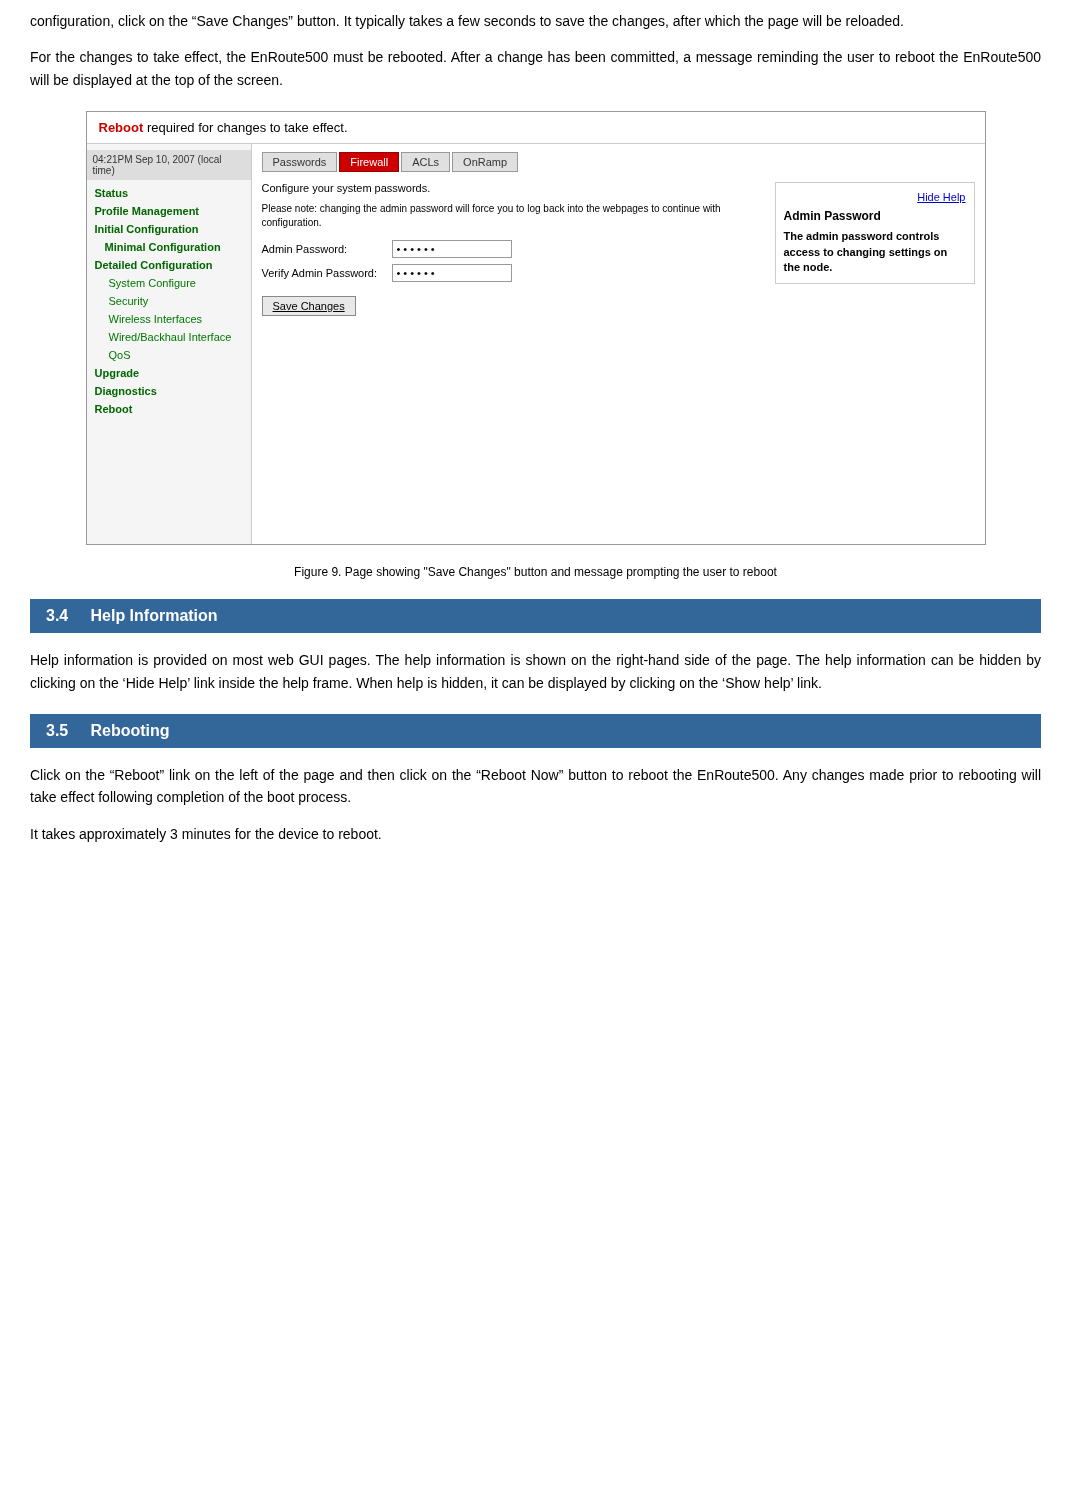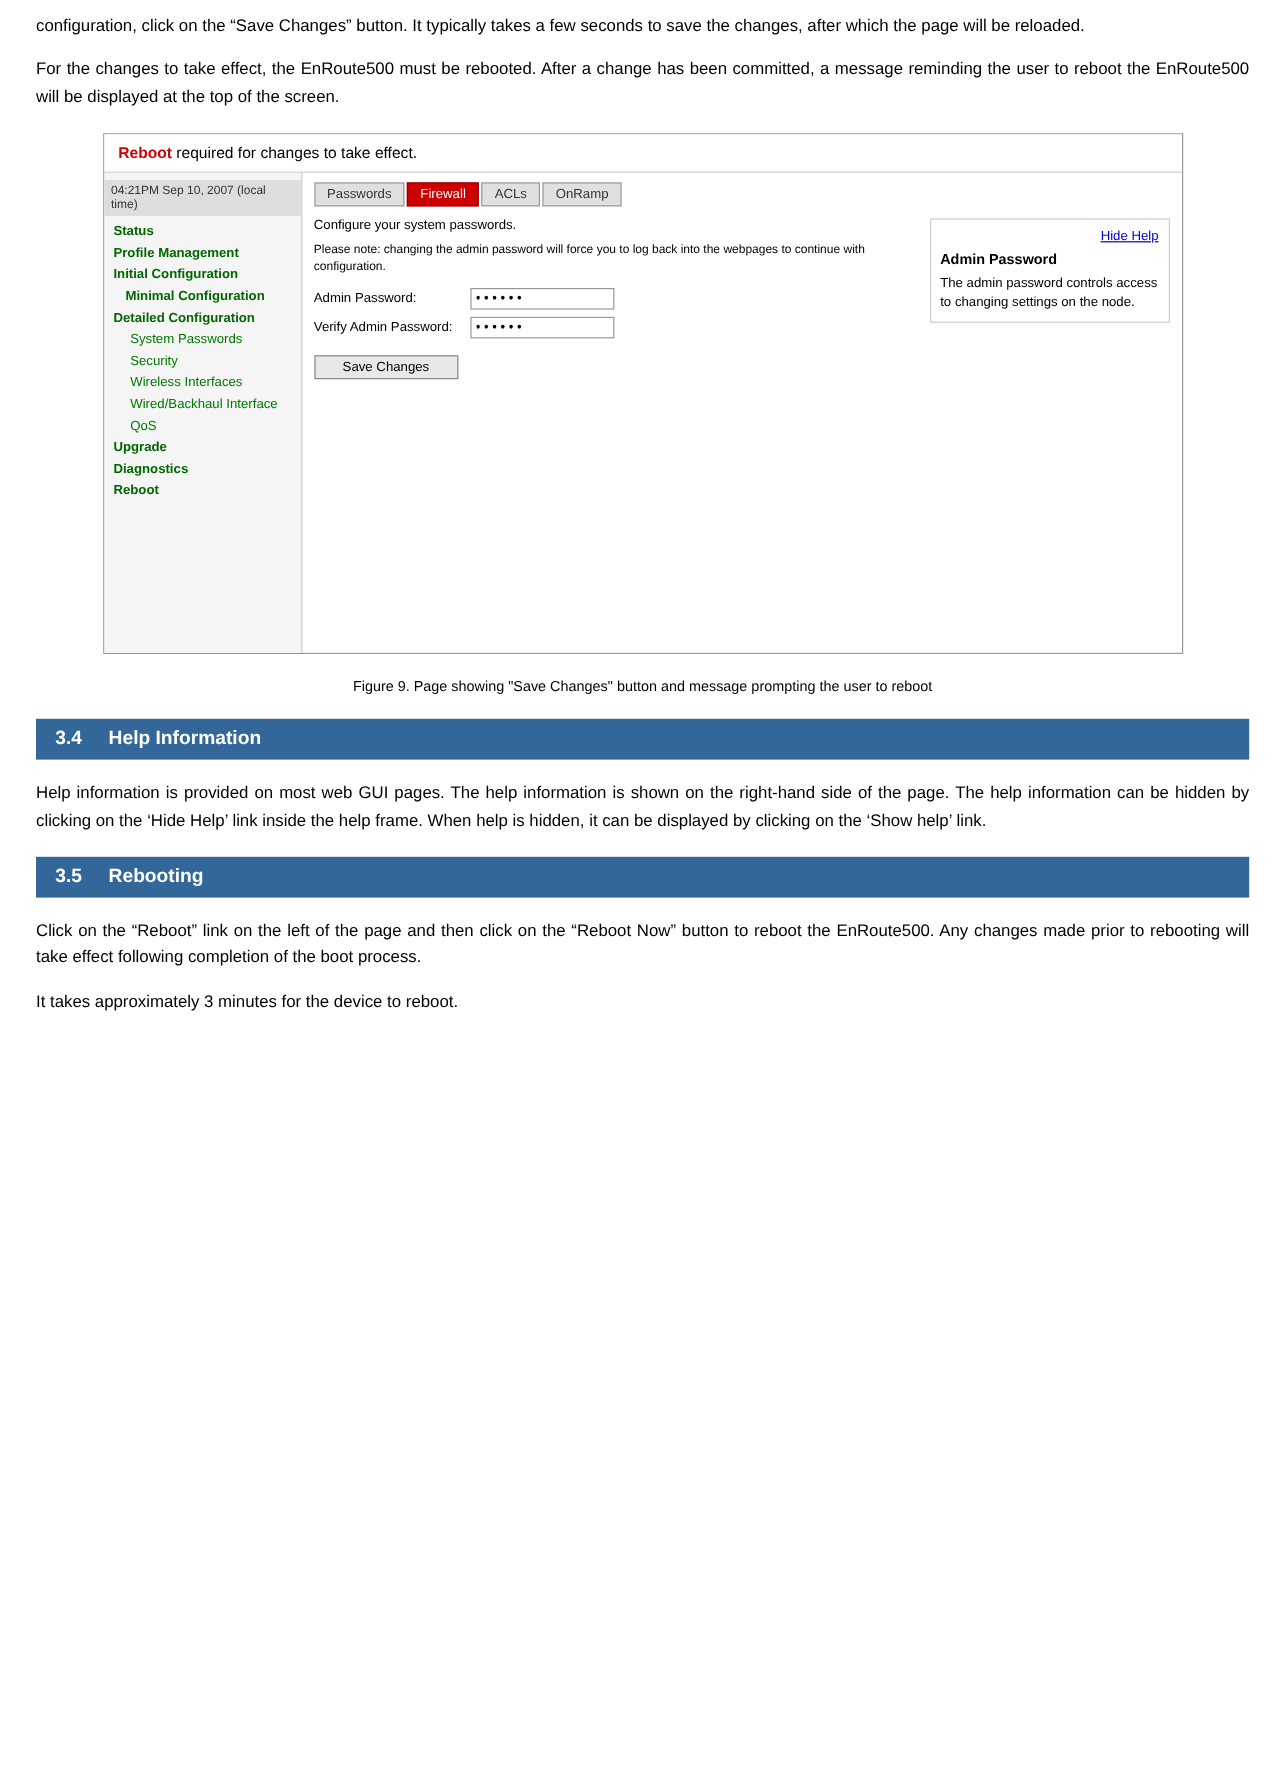--- a/index.html
+++ b/index.html
@@ -146,24 +146,25 @@
       border: 1px solid #999;
       background: #fff;
       padding: 2px 4px;
       font-size: 11px;
       width: 120px;
       letter-spacing: 3px;
     }
     .save-btn {
       border: 1px solid #888;
       background: #e8e8e8;
-      padding: 3px 23px;
+      padding: 3px 10px;
       font-size: 11px;
       cursor: pointer;
       margin-top: 8px;
+      text-decoration: underline;
     }
 
     
     .help-panel {
       width: 200px;
       border: 1px solid #ccc;
       padding: 8px;
       font-size: 11px;
       background: #fff;
       height: fit-content;
@@ -178,20 +179,21 @@
       cursor: pointer;
     }
     .help-title {
       font-weight: bold;
       margin-bottom: 6px;
       font-size: 12px;
     }
     .help-text {
       font-size: 11px;
       line-height: 1.4;
+      font-weight: bold;
     }
 
     
     .logo-area {
       border-bottom: 1px solid #ccc;
       padding: 8px 10px;
       display: flex;
       align-items: center;
       gap: 10px;
       background: #fff;
@@ -253,21 +255,21 @@
 
     <div class="inner-layout">
 
       <div class="sidebar">
         <div class="sidebar-time">04:21PM Sep 10, 2007 (local time)</div>
         <div class="sidebar-item link">Status</div>
         <div class="sidebar-item link">Profile Management</div>
         <div class="sidebar-item link">Initial Configuration</div>
         <div class="sidebar-item sublink">Minimal Configuration</div>
         <div class="sidebar-item link">Detailed Configuration</div>
-        <div class="sidebar-item sublink2">System Passwords</div>
+        <div class="sidebar-item sublink2">System Configure</div>
         <div class="sidebar-item sublink2">Security</div>
         <div class="sidebar-item sublink2">Wireless Interfaces</div>
         <div class="sidebar-item sublink2">Wired/Backhaul Interface</div>
         <div class="sidebar-item sublink2">QoS</div>
         <div class="sidebar-item link">Upgrade</div>
         <div class="sidebar-item link">Diagnostics</div>
         <div class="sidebar-item link">Reboot</div>
       </div>
 
       <div class="main-content">

